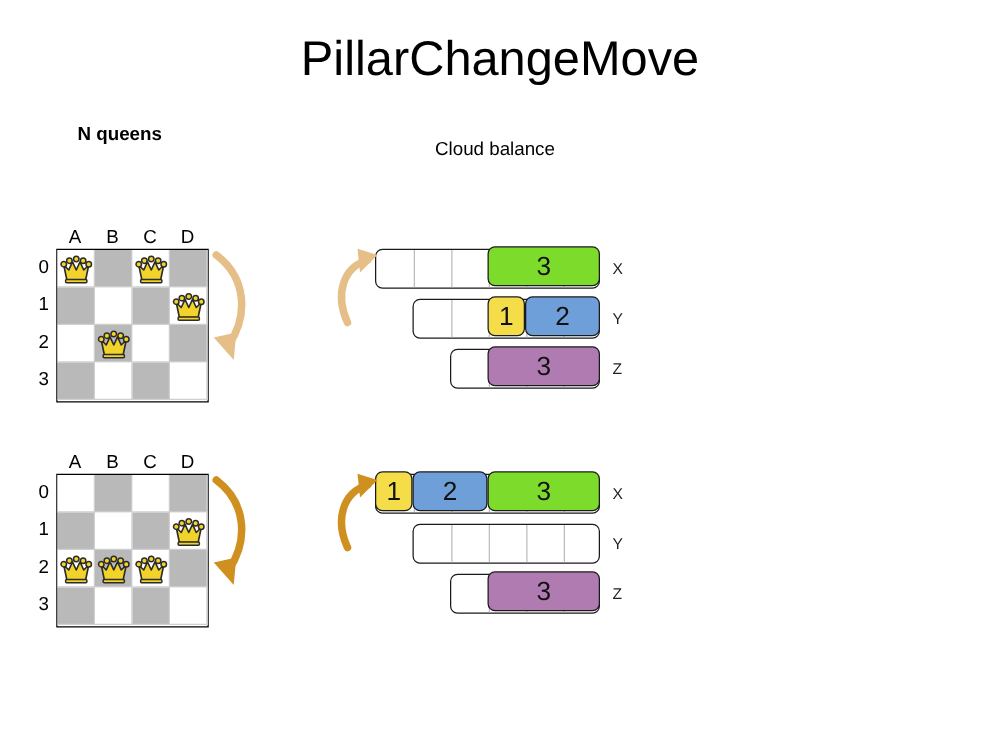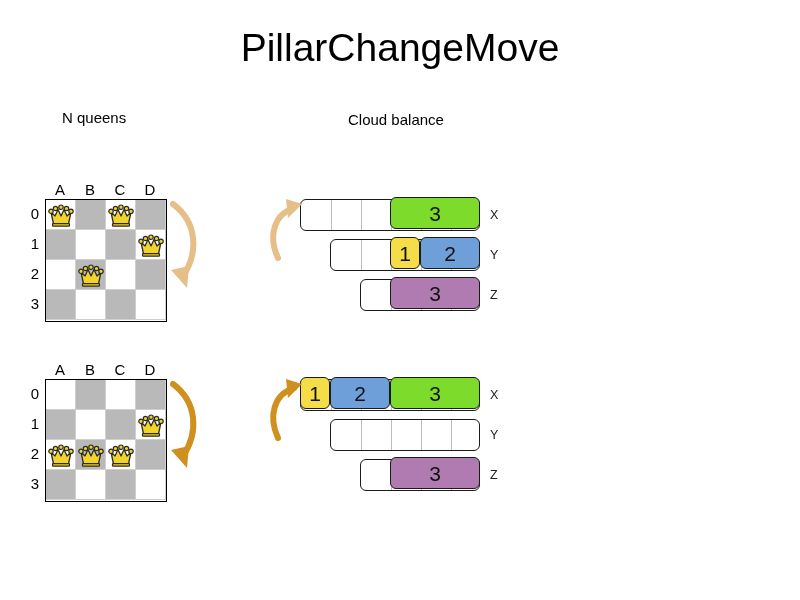--- a/index.html
+++ b/index.html
@@ -18,21 +18,21 @@
   #subtitle{
     position:absolute;left:0;top:69px;width:800px;text-align:center;
     font-size:13.5px;font-weight:400;line-height:18px;
   }
 
   
   .section-heading{
     position:absolute;font-size:15px;font-weight:400;line-height:20px;
     white-space:nowrap;
   }
-  #heading-nqueens{left:62px;top:108px;}
+  #heading-nqueens{left:62px;top:98px;font-weight:bold;}
   #heading-cloud{left:348px;top:110px;}
 
   
   .board-block{position:absolute;}
   #board-block-top{left:27px;top:180px;}
   #board-block-bottom{left:27px;top:360px;}
 
   .col-labels{position:absolute;left:18px;top:0px;width:120px;height:19px;}
   .col-labels span{
     position:absolute;top:0;width:30px;text-align:center;

